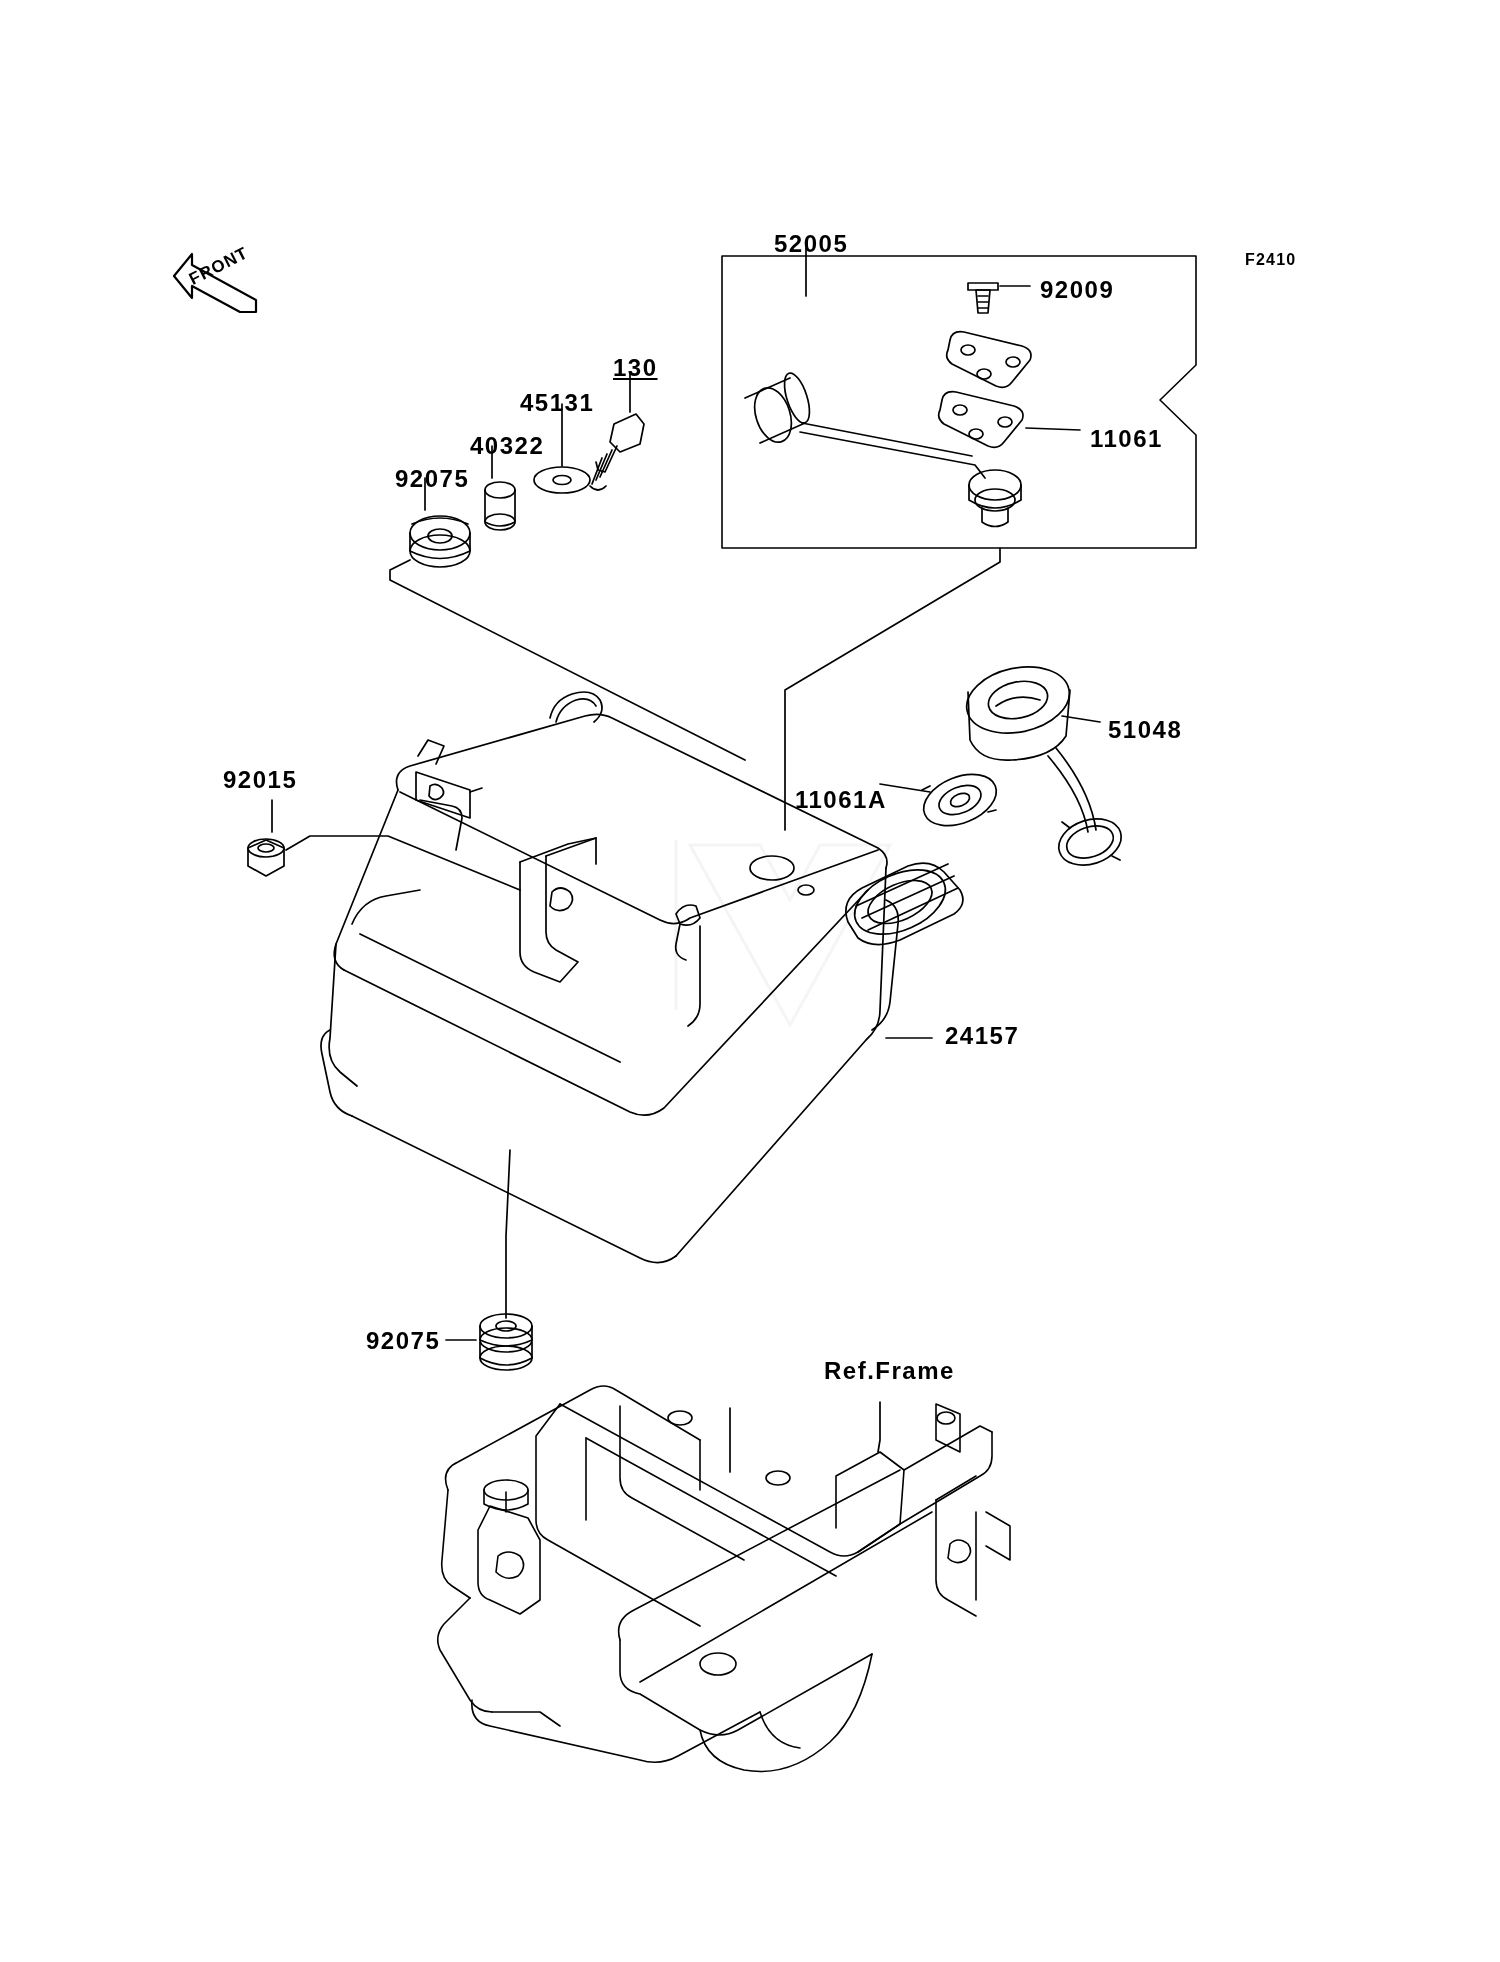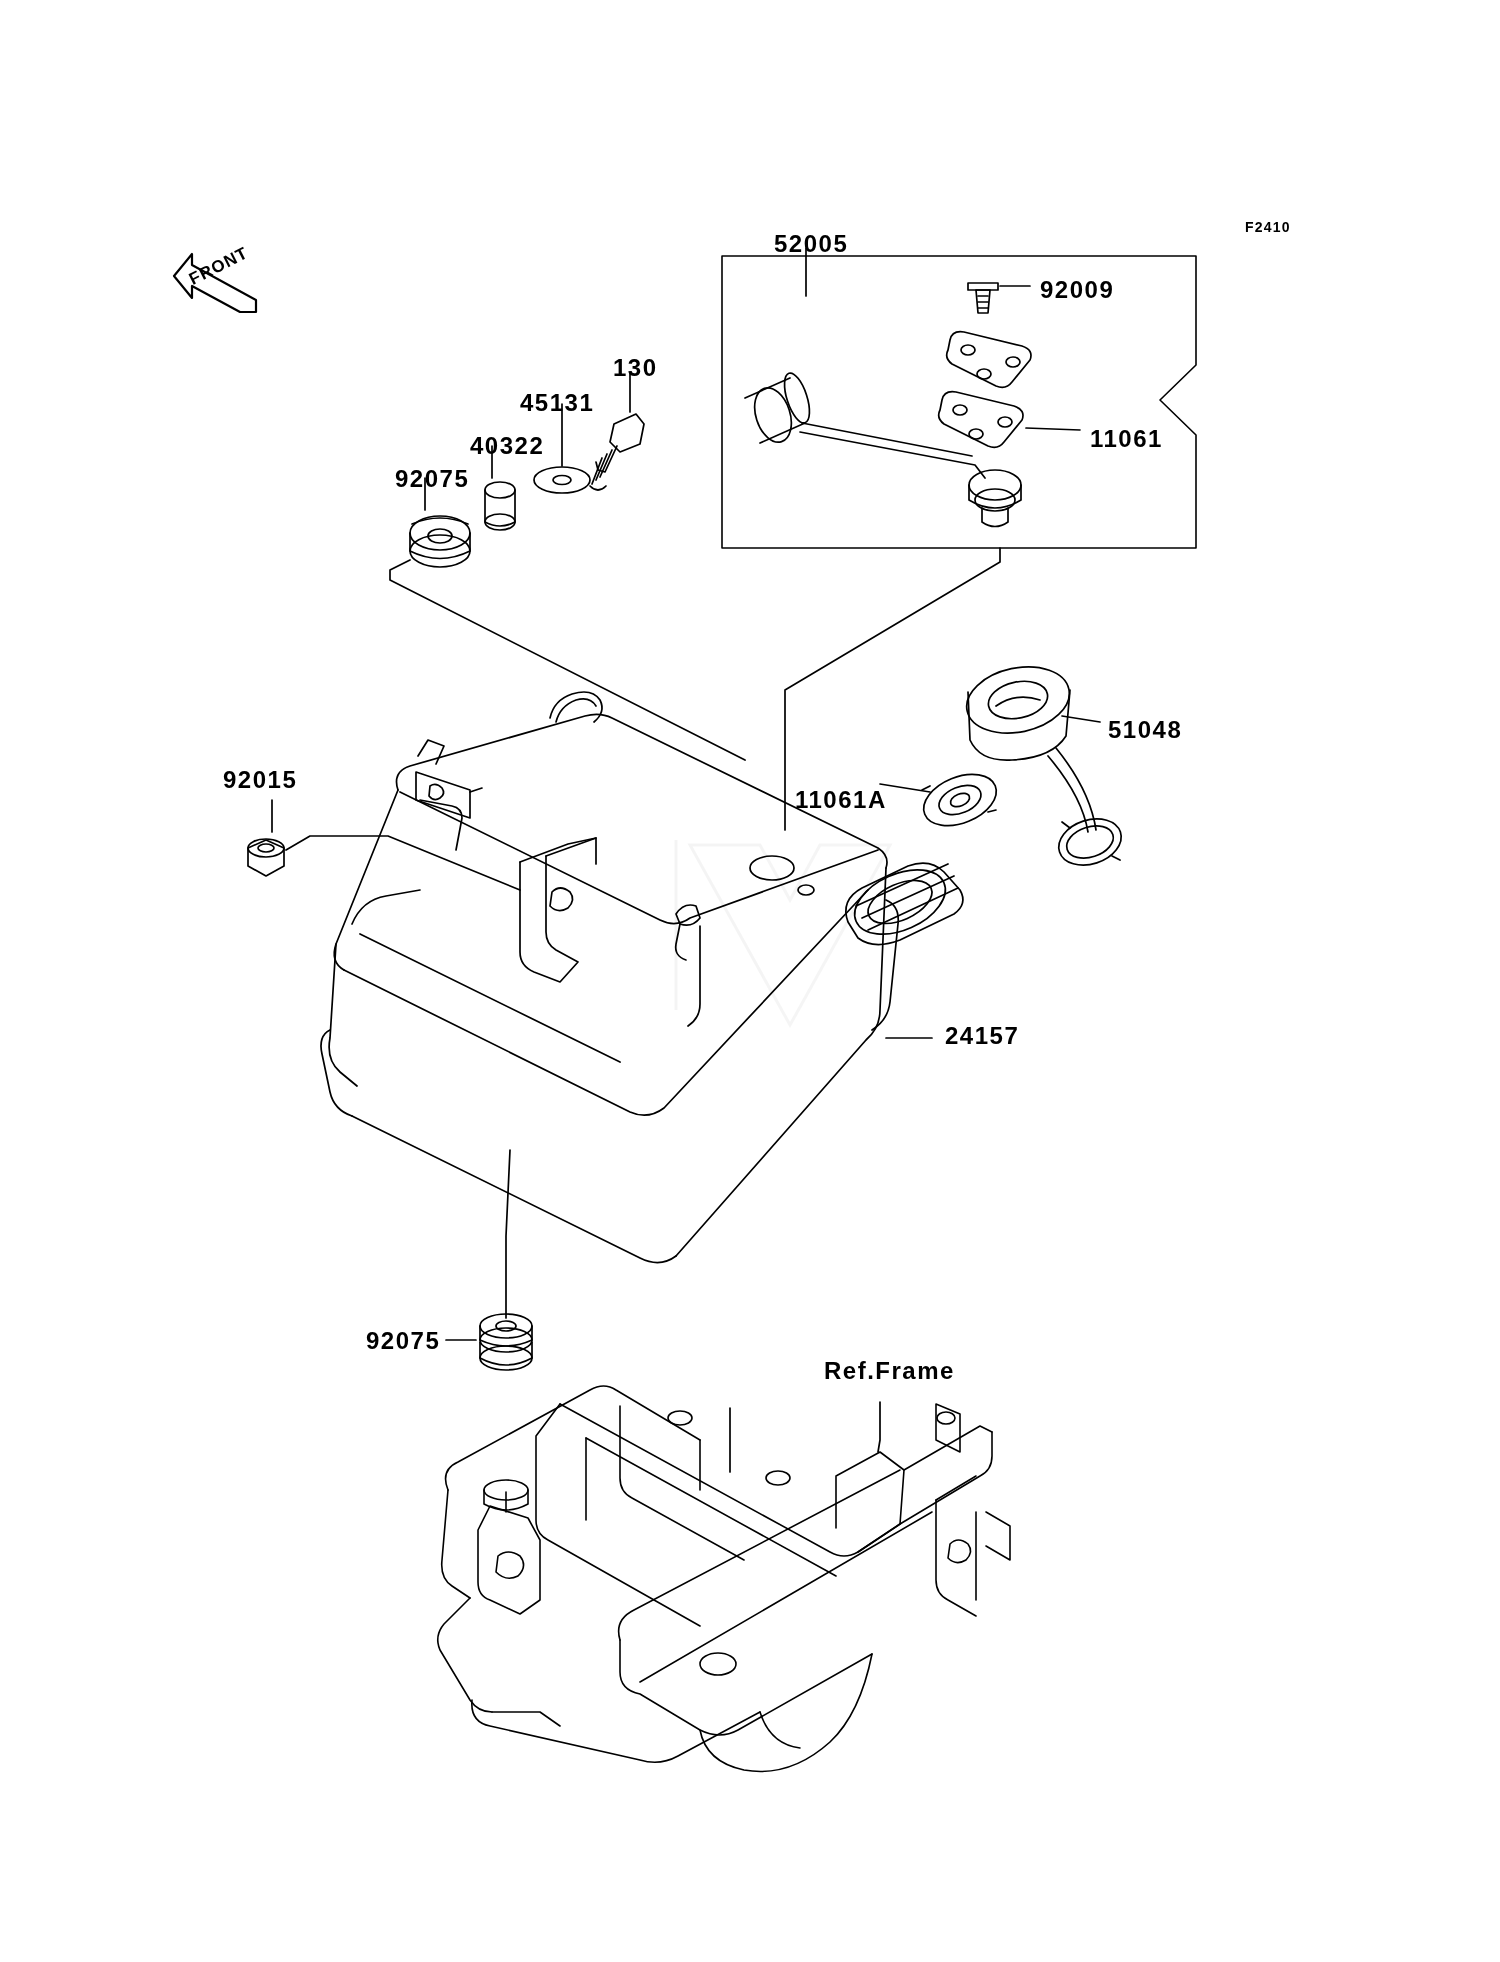--- a/index.html
+++ b/index.html
@@ -33,23 +33,24 @@
     font-weight: bold;
     font-size: 24px;
     letter-spacing: 1.5px;
     white-space: nowrap;
     color: #000;
   }
   .diagcode {
     position: absolute;
     font-family: "Liberation Sans", sans-serif;
     font-weight: bold;
-    font-size: 14px;
+    font-size: 16px;
     letter-spacing: 1.2px;
     color: #000;
+    margin-top: 32px;
   }
   .footer {
     position: absolute;
     left: 0;
     width: 1500px;
     text-align: center;
     font-family: "Liberation Sans", sans-serif;
     font-size: 20px;
     color: #000;
   }
@@ -340,21 +341,21 @@
   </svg>
   <div class="front-text">FRONT</div>
 
   <div class="diagcode" style="left:1245px; top:219px;">F2410</div>
 
   <div class="lbl" style="left:824px; top:1357px;">Ref.Frame</div>
 
   <div class="lbl" style="left:774px; top:230px;">52005</div>
   <div class="lbl" style="left:1040px; top:276px;">92009</div>
   <div class="lbl" style="left:1090px; top:425px;">11061</div>
-  <div class="lbl" style="left:613px; top:354px;">130</div>
+  <div class="lbl" style="left:613px; top:354px;text-decoration:underline;">130</div>
   <div class="lbl" style="left:520px; top:389px;">45131</div>
   <div class="lbl" style="left:470px; top:432px;">40322</div>
   <div class="lbl" style="left:395px; top:465px;">92075</div>
   <div class="lbl" style="left:1108px; top:716px;">51048</div>
   <div class="lbl" style="left:795px; top:778px;margin-top:8px;">11061A</div>
   <div class="lbl" style="left:223px; top:766px;">92015</div>
   <div class="lbl" style="left:945px; top:1022px;">24157</div>
   <div class="lbl" style="left:366px; top:1327px;">92075</div>
 
 

